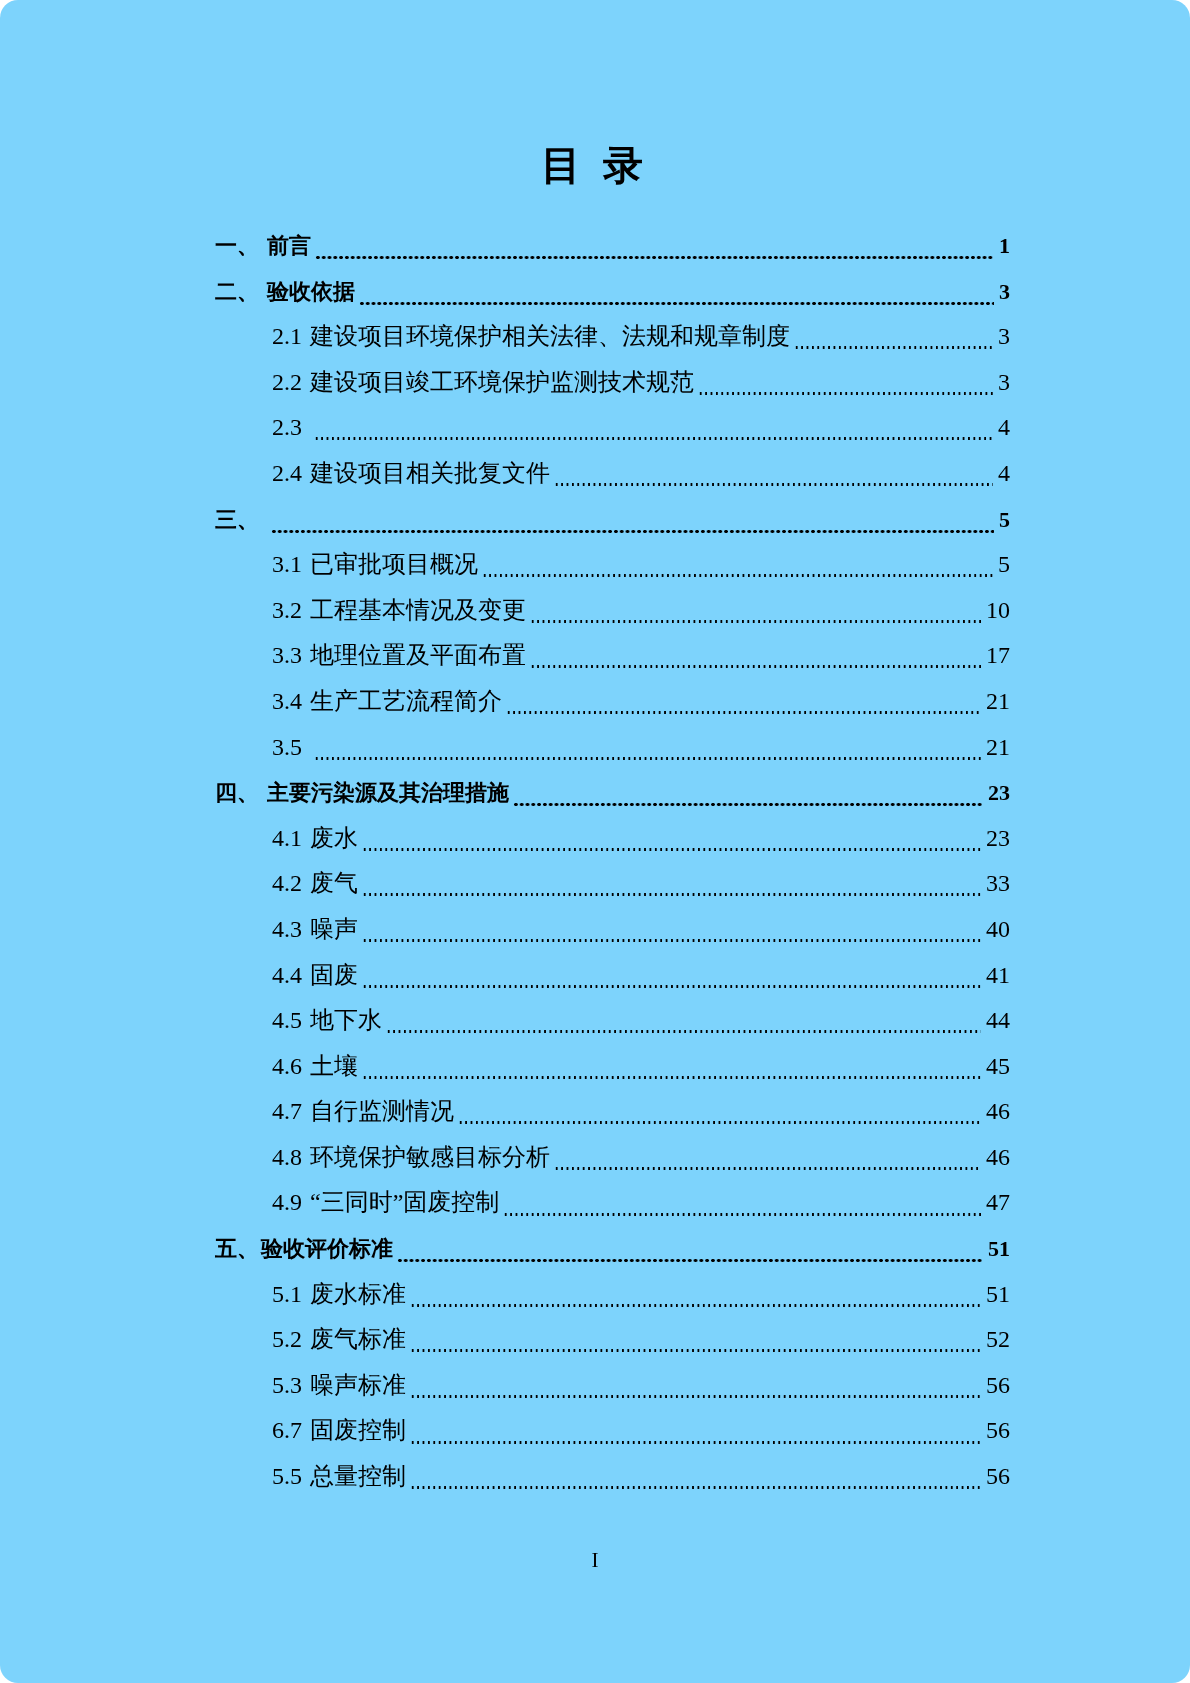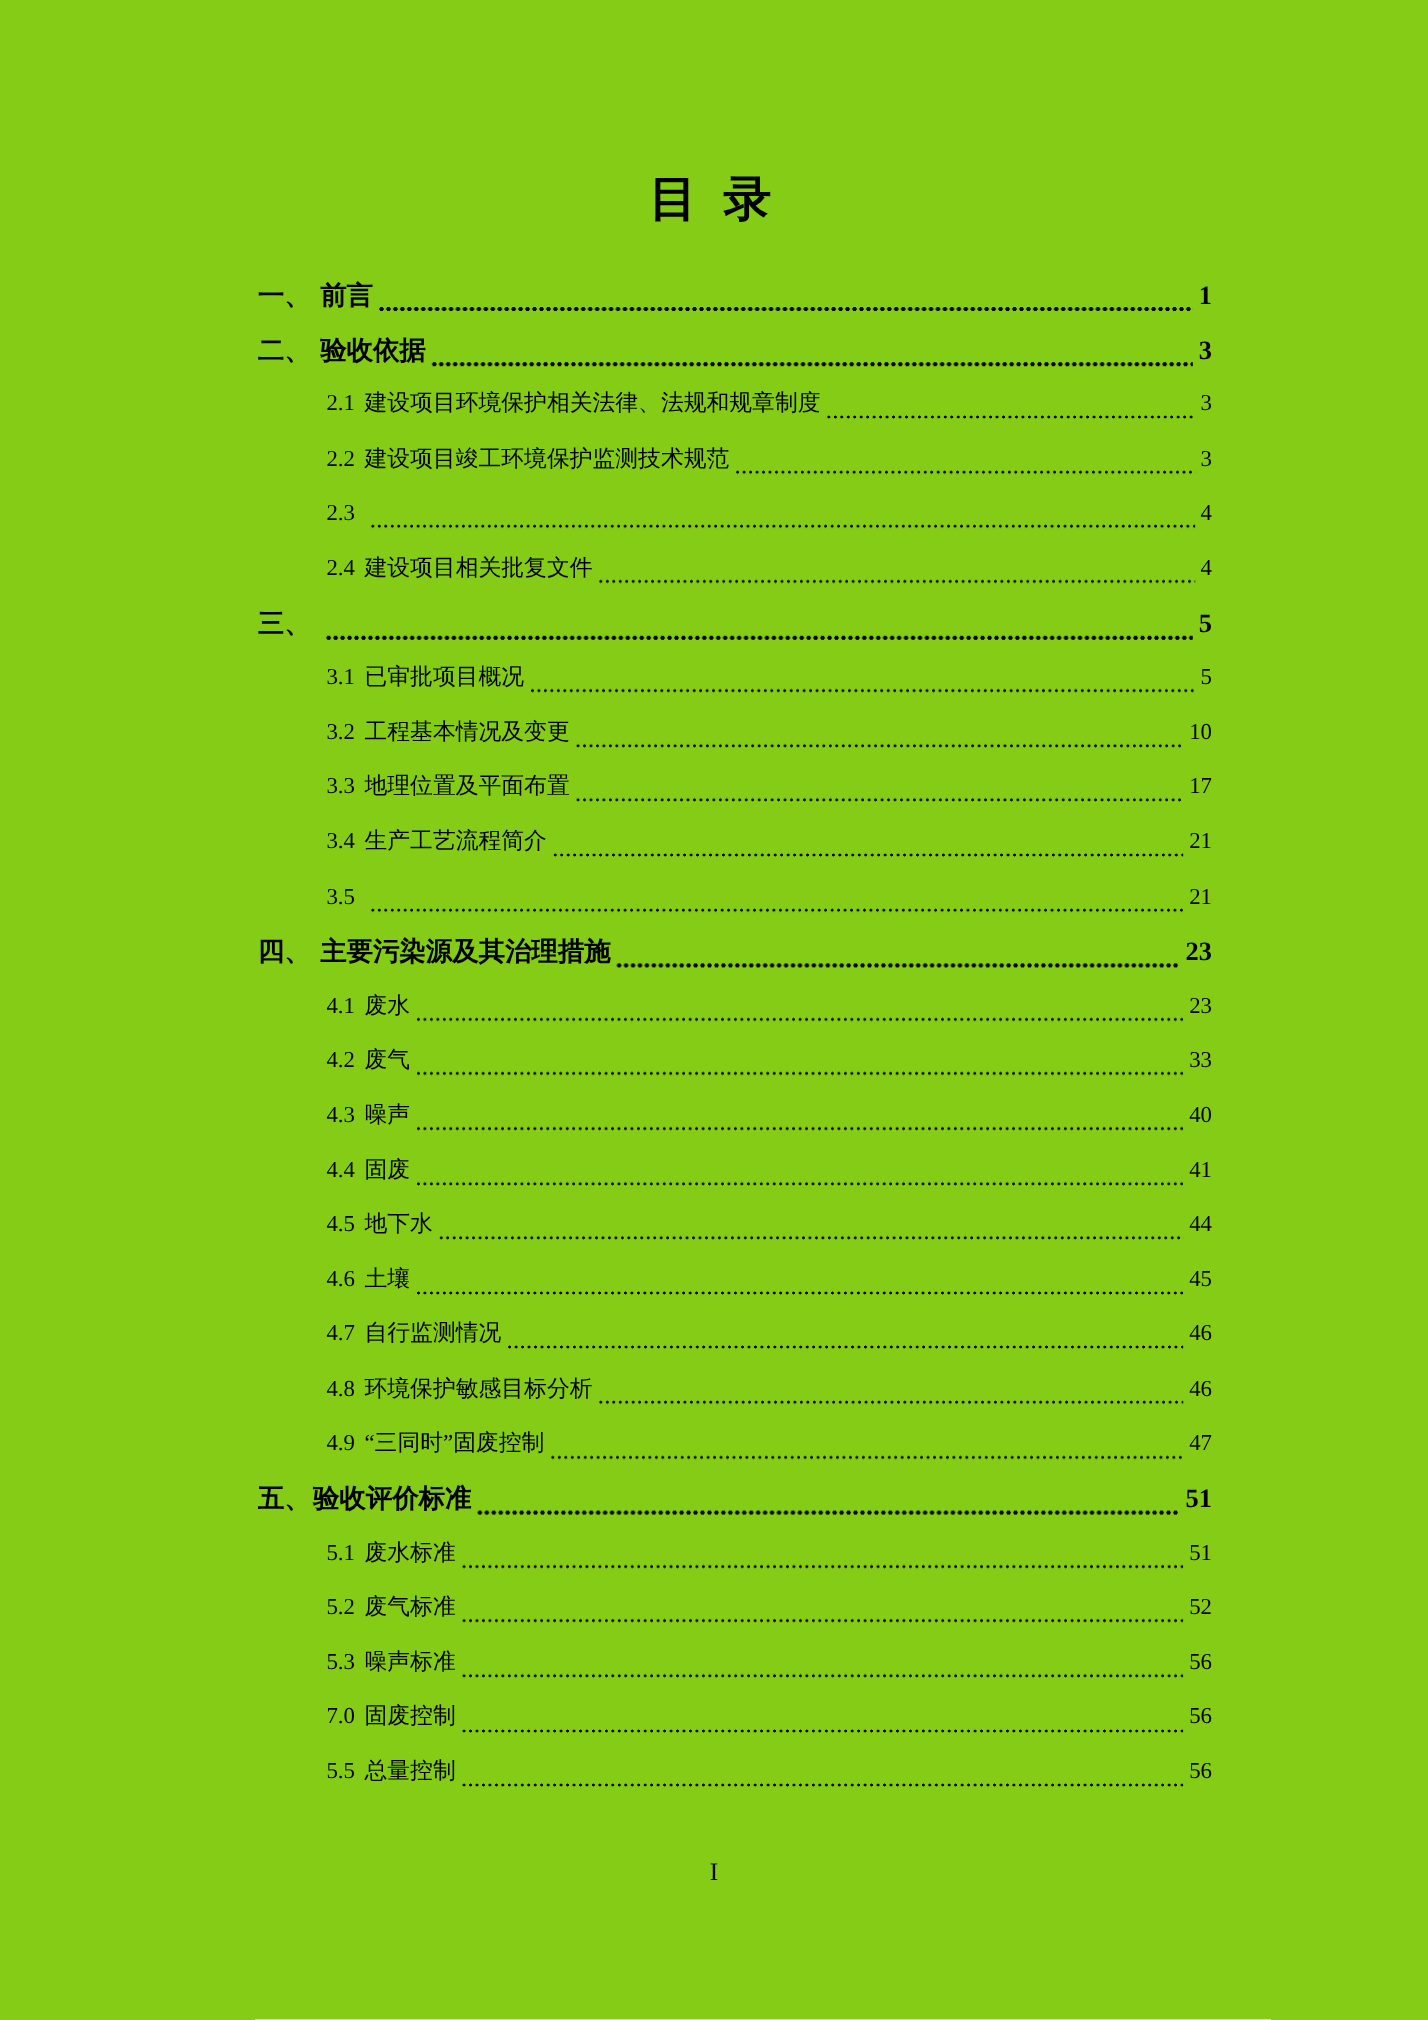--- a/index.html
+++ b/index.html
@@ -8,41 +8,42 @@
     width: 1190px;
     height: 1683px;
     position: relative;
     font-family: "Liberation Serif", "DejaVu Serif", serif;
     color: #000000;
     overflow: hidden;
   }
   .page {
     position: absolute;
     inset: 0;
-    background: #84cc16;
+    background: #7dd3fc;
+    border-radius: 18px;
   }
   .doc-title {
     margin-top: 138px;
     text-align: center;
     font-size: 40px;
     font-weight: bold;
     letter-spacing: 6px;
     color: #000000;
   }
   .toc {
     margin: 30px auto 0 auto;
     width: 795px;       
     margin-left: 215px;
   }
   .toc-line {
     display: flex;
     align-items: baseline;
     height: 45.6px;
     line-height: 45.6px;
-    font-size: 19px;
+    font-size: 24px;
     white-space: nowrap;
     cursor: pointer;
   }
   .toc-line.main {
     font-weight: bold;
     font-size: 22px;
   }
   .toc-line.sub {
     padding-left: 57px;
   }
@@ -259,21 +260,21 @@
     </div>
 
     <div class="toc-line sub">
       <span class="num">5.3</span>
       <span class="title">噪声标准</span>
       <span class="dots"></span>
       <span class="pageno">56</span>
     </div>
 
     <div class="toc-line sub">
-      <span class="num">7.0</span>
+      <span class="num">6.7</span>
       <span class="title">固废控制</span>
       <span class="dots"></span>
       <span class="pageno">56</span>
     </div>
 
     <div class="toc-line sub">
       <span class="num">5.5</span>
       <span class="title">总量控制</span>
       <span class="dots"></span>
       <span class="pageno">56</span>

